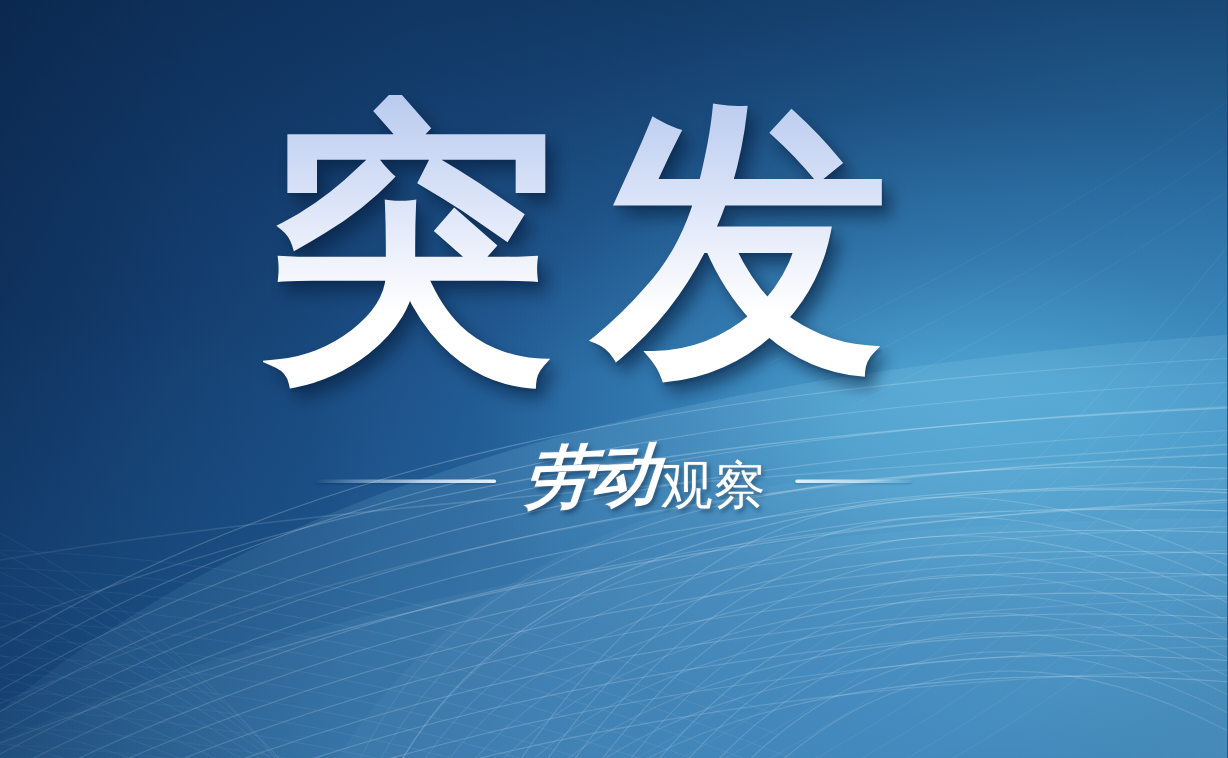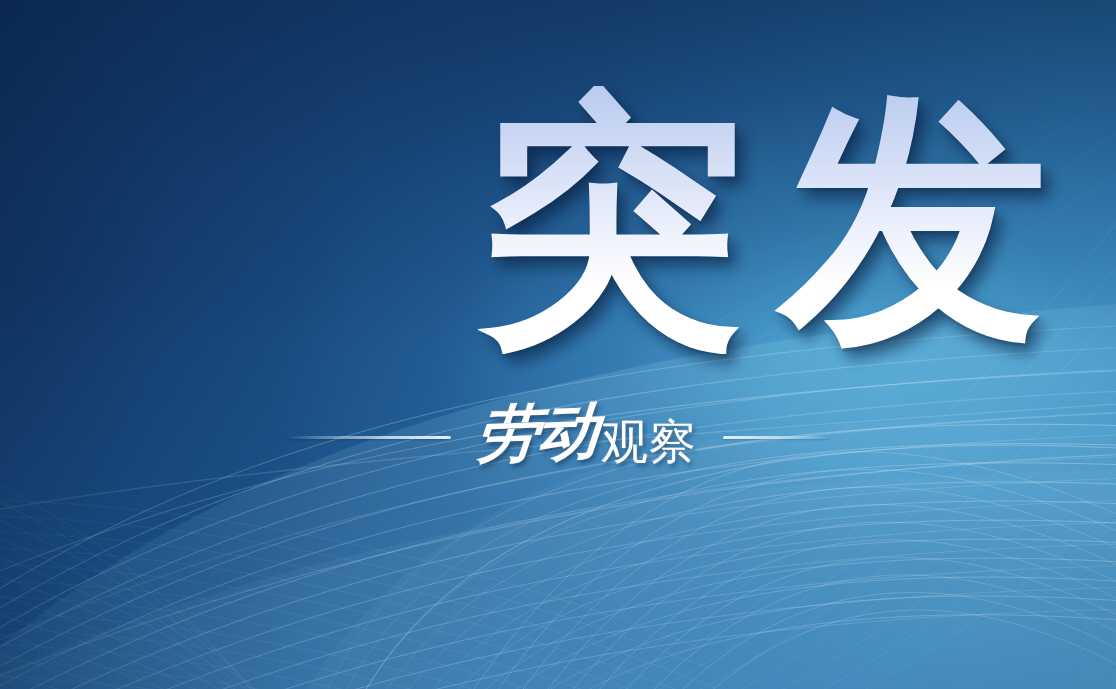--- a/index.html
+++ b/index.html
@@ -30,21 +30,21 @@
     background:linear-gradient(185deg,rgba(20,62,110,0) 48%,rgba(28,88,146,0.18) 72%,rgba(34,104,166,0.26) 100%);
   }
   #bg-vig{
     background:radial-gradient(ellipse 1150px 800px at 50% 46%, rgba(0,0,0,0) 52%, rgba(6,26,54,0.20) 84%, rgba(5,22,48,0.34) 100%);
   }
   svg.bg-svg{position:absolute;inset:0;width:1116px;height:689px;}
 
   
   #headline{
     position:absolute;left:0;right:0;top:86px;
-    text-align:right;
+    text-align:center;
     line-height:1;
     pointer-events:none;
   }
   #headline .glyphs{
     display:inline-block;
     font-family:"DejaVu Sans","Liberation Sans",sans-serif;
     font-weight:700;
     font-size:268px;
     letter-spacing:34px;
     padding-right:34px;

